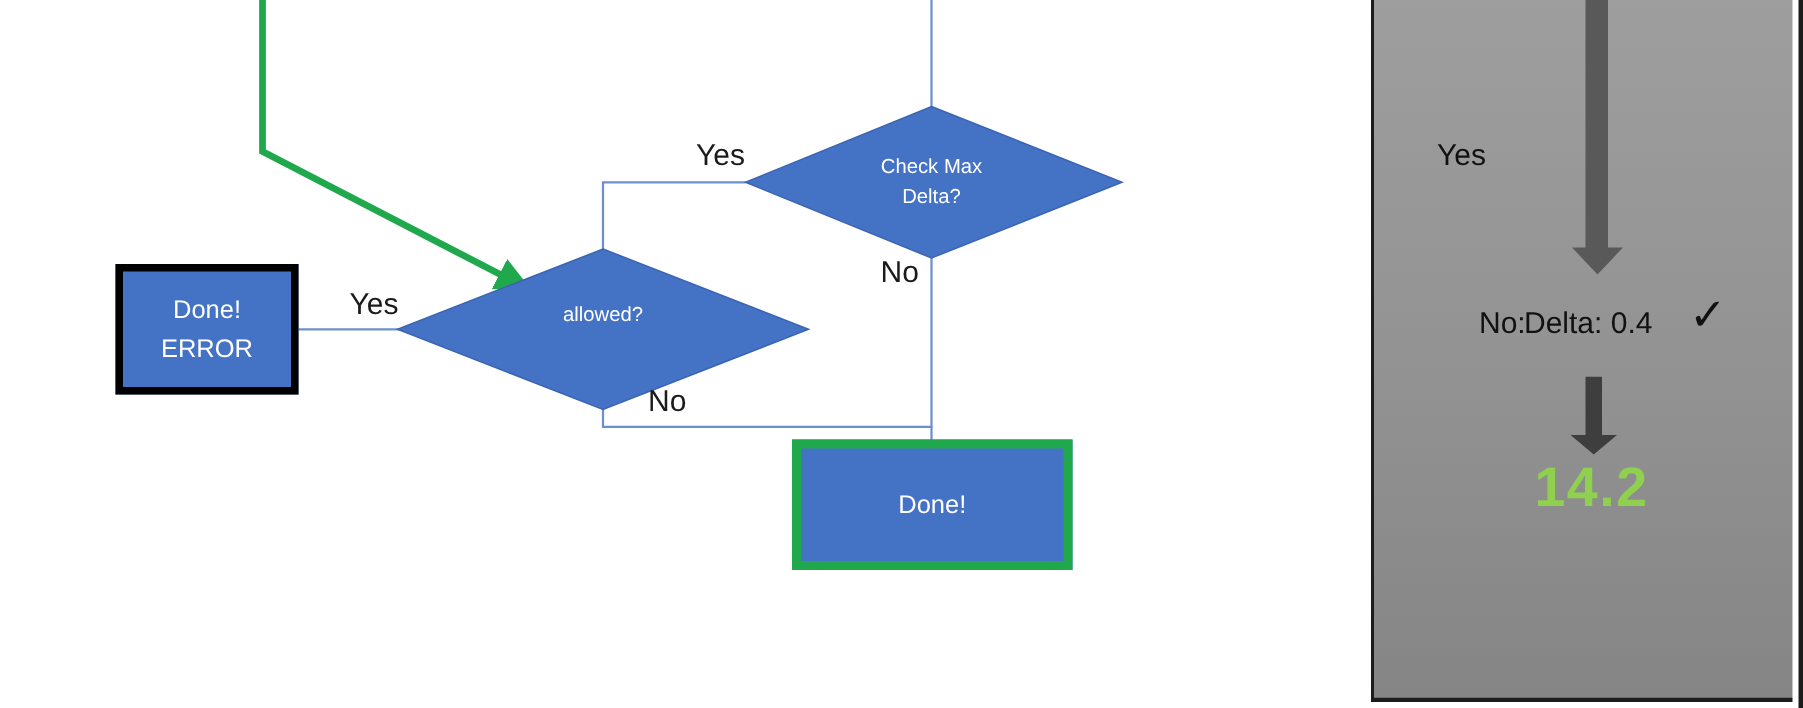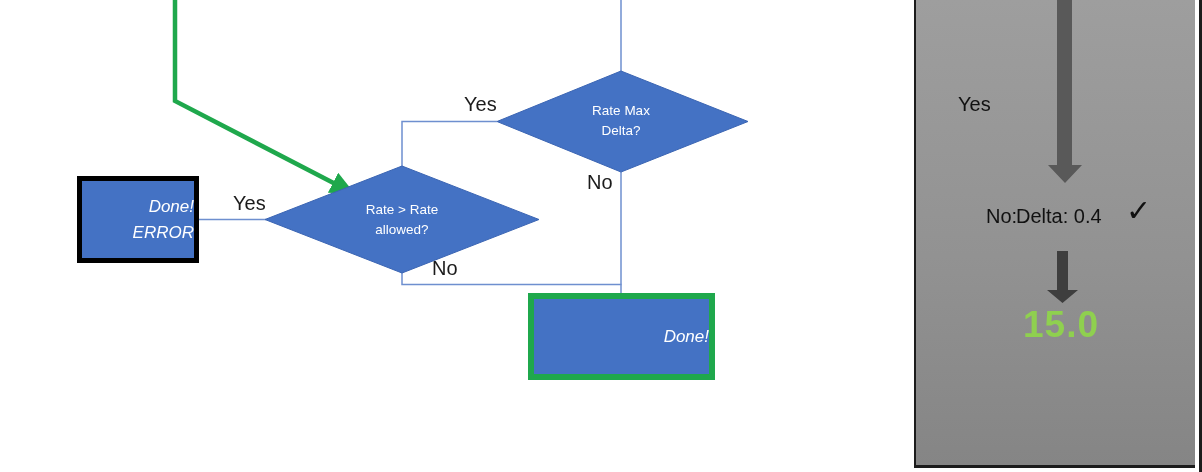--- a/index.html
+++ b/index.html
@@ -28,26 +28,25 @@
     color: #1b1b1b;
     font-size: 20px;
     line-height: 22px;
   }
   .box {
     position: absolute;
     background: #4472C4;
     color: #ffffff;
     display: flex;
     flex-direction: column;
-    align-items: flex-end;
+    align-items: center;
     justify-content: center;
     text-align: center;
     font-size: 17px;
     line-height: 26px;
-    font-style: italic;
   }
   .error-box {
     left: 77px; top: 176px;
     width: 122px; height: 87px;
     border: 5px solid #000000;
   }
   .done-box {
     left: 528px; top: 293px;
     width: 187px; height: 87px;
     border: 6px solid #1FA84C;
@@ -110,25 +109,24 @@
     <path d="M402,272 L402,284.5 L621.5,284.5" fill="none" stroke="#6E8FCF" stroke-width="1.5"></path>
     <line x1="199" y1="219.5" x2="266" y2="219.5" stroke="#6E8FCF" stroke-width="1.5"></line>
 
     <path d="M175,0 L175,101 L349,191" fill="none" stroke="#1FA84C" stroke-width="4.5" marker-end="url(#greenArrow)"></path>
 
     <polygon points="621,71 748,121.5 621,172 497,121.5" fill="#4472C4" stroke="#3B65B3" stroke-width="1"></polygon>
     <polygon points="402,166 539,219.5 402,273 265,219.5" fill="#4472C4" stroke="#3B65B3" stroke-width="1"></polygon>
   </svg>
 
   <div class="diamond-label" style="left:521px; top:101px;">
-    <div>Rate Max</div>
+    <div>Check Max</div>
     <div>Delta?</div>
   </div>
   <div class="diamond-label" style="left:302px; top:200px;">
-    <div>Rate &gt; Rate</div>
     <div>allowed?</div>
   </div>
 
   <div class="box error-box">
     <div>Done!</div>
     <div>ERROR</div>
   </div>
   <div class="box done-box">
     <div>Done!</div>
   </div>
@@ -147,18 +145,18 @@
     <div class="panel-text" style="left:42px; top:93px;">Yes</div>
 
     <div class="panel-text" style="left:41px; top:205px;margin-left:29px;">No:</div>
     <div class="panel-text" style="left:100px; top:205px;">Delta: 0.4</div>
     <div class="panel-check" style="left:210px; top:196px;">✓</div>
 
     <svg class="panel-arrow" style="left:131px; top:251px;" width="32" height="53" viewBox="0 0 32 53">
       <path d="M10,0 H21 V39 H31 L15.5,52 L0,39 H10 Z" fill="#3E3E3E"></path>
     </svg>
 
-    <div class="panel-result" style="left:107px; top:306px;">15.0</div>
+    <div class="panel-result" style="left:107px; top:306px;">14.2</div>
   </div>
 
   <div class="right-edge"></div>
 
 </div>
 
 </body></html>

